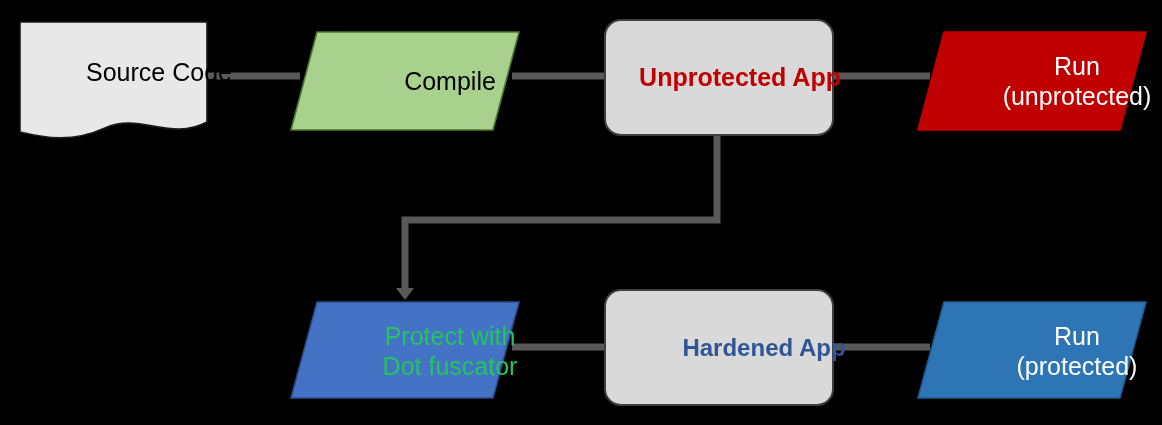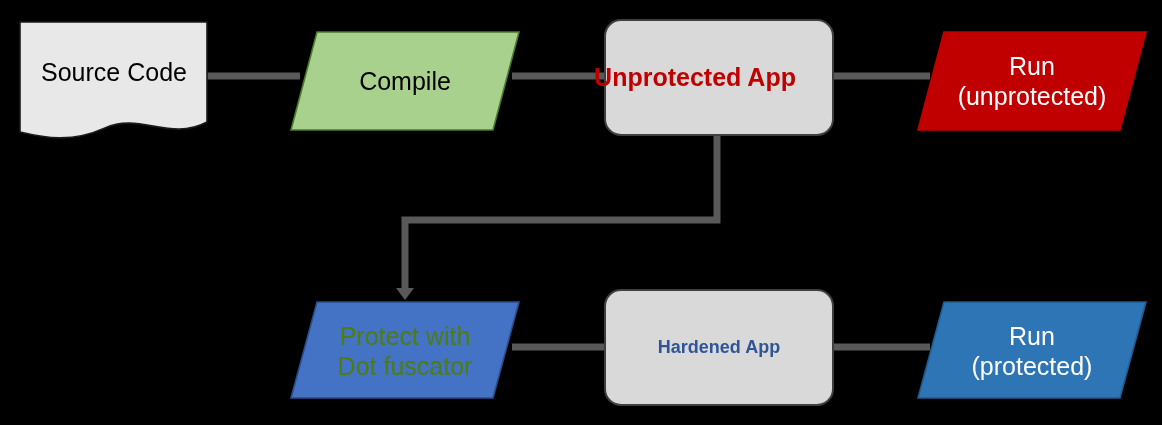--- a/index.html
+++ b/index.html
@@ -26,44 +26,45 @@
   }
   .node-label {
     position: absolute;
     display: flex;
     align-items: center;
     justify-content: center;
     text-align: center;
     line-height: 1.22;
     pointer-events: none;
     white-space: pre;
+    padding-left: 45px;
   }
   .lbl-source-code {
     left: 20px; top: 22px; width: 188px; height: 100px;
     font-size: 25px; color: #000000;
   }
   .lbl-compile {
     left: 291px; top: 32px; width: 228px; height: 98px;
     font-size: 25px; color: #000000;
   }
   .lbl-unprotected-app {
     left: 605px; top: 20px; width: 180px; height: 115px;
     font-size: 25px; color: #C00000; font-weight: bold;
   }
   .lbl-run-unprotected {
     left: 918px; top: 32px; width: 228px; height: 98px;
     font-size: 25px; color: #FFFFFF;
   }
   .lbl-protect-with {
     left: 291px; top: 302px; width: 228px; height: 98px;
-    font-size: 25px; color: #4d7c0f;
+    font-size: 25px; color: #22c55e;
   }
   .lbl-hardened-app {
     left: 605px; top: 290px; width: 228px; height: 115px;
-    font-size: 18px; color: #2F5597; font-weight: bold;
+    font-size: 24px; color: #2F5597; font-weight: bold;
   }
   .lbl-run-protected {
     left: 918px; top: 302px; width: 228px; height: 98px;
     font-size: 25px; color: #FFFFFF;
   }
 </style>
 </head>
 <body>
 
 <div id="diagram-root">

